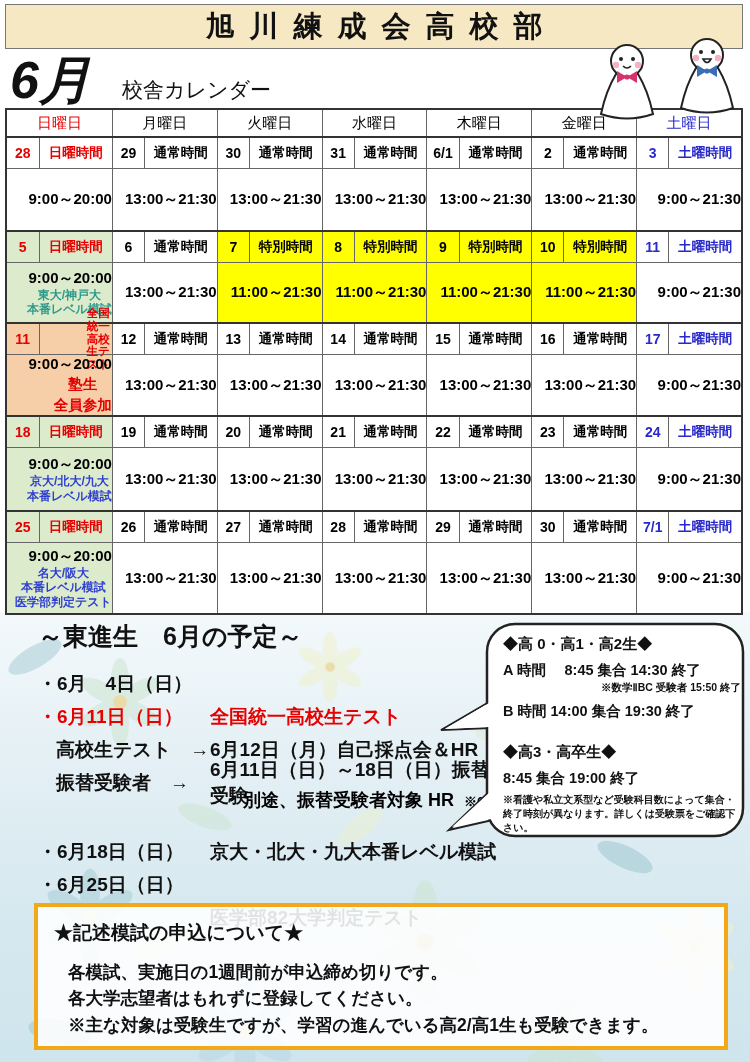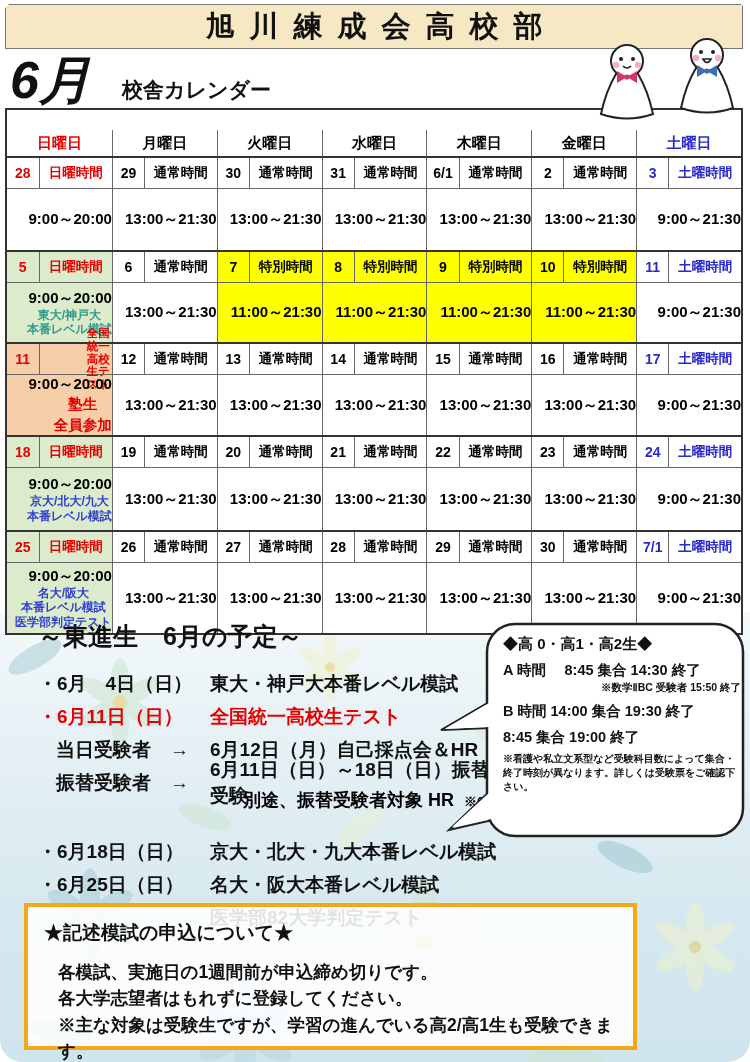--- a/index.html
+++ b/index.html
@@ -1,36 +1,36 @@
 <!DOCTYPE html>
 <html><head>
 <meta charset="utf-8">
 <style>
   * { box-sizing: border-box; margin: 0; padding: 0; }
   body { font-family: "Liberation Sans", sans-serif; background: #fff; }
-  .page { position: relative; width: 750px; height: 1062px; background: #fff; overflow: hidden; border-radius: 22px; }
+  .page { position: relative; width: 750px; height: 1062px; background: #fff; overflow: hidden; }
 
   
   .floral-wrap { position: absolute; left: 0; top: 612px; width: 750px; height: 450px;
     background: linear-gradient(180deg, #f3f9fb 0%, #e3eff4 35%, #d5e8ef 70%, #cfe5ed 100%); }
   .floral-wrap svg { position: absolute; left: 0; top: 0; }
 
   
   .band { position: absolute; left: 5px; top: 4px; width: 738px; height: 45px;
     background: #f7e8c4; border: 1px solid #777; display: flex; align-items: center; justify-content: center; }
   .band span { font-size: 29px; font-weight: bold; letter-spacing: 15px; margin-right: -15px; color: #111; }
   .month { position: absolute; left: 10px; top: 46px; font-size: 52px; font-weight: bold; color: #111; font-style: italic; }
-  .subtitle { position: absolute; left: 122px; top: 76px; font-size: 21px; font-weight: bold; color: #111; }
+  .subtitle { position: absolute; left: 122px; top: 76px; font-size: 21px; font-weight: normal; color: #111; }
   .dolls { position: absolute; left: 590px; top: 34px; z-index: 6; }
 
   
   .cal { position: absolute; left: 5px; top: 108px; width: 738px; border: 2px solid #333; background: #fff; z-index: 2; }
   .dhr { display: grid; grid-template-columns: repeat(7, 1fr); border-bottom: 2px solid #333; }
   .dh { height: 26px; display: flex; align-items: center; justify-content: center;
-    font-size: 15px; font-weight: 700; border-left: 1px solid #666; margin-top: 20px; }
+    font-size: 15px; font-weight: 400; border-left: 1px solid #666; }
   .dh:first-child { border-left: none; }
   .week { display: grid; grid-template-columns: repeat(7, 1fr); border-bottom: 2px solid #333; }
   .week:last-child { border-bottom: none; }
   .d { border-left: 1px solid #666; display: flex; flex-direction: column; background: #fff; }
   .d:first-child { border-left: none; }
   .w1 .d { height: 92px; } .w2 .d { height: 90px; } .w3 .d { height: 91px; }
   .w4 .d { height: 93px; } .w5 .d { height: 101px; }
   .dr { display: flex; border-bottom: 1px solid #666; height: 31px; flex: none; }
   .dn { width: 31%; border-right: 1px solid #666; display: flex; align-items: center; justify-content: center;
     font-size: 14px; font-weight: 600; }
@@ -59,21 +59,21 @@
   .bubble { position: absolute; left: 437px; top: 596px; width: 310px; height: 218px; z-index: 4; margin-top: 26px; }
   .bubble svg { position: absolute; left: 0; top: 0; }
   .bubble-content { position: absolute; left: 66px; top: 13px; width: 238px; font-weight: bold; color: #111; }
   .bt { font-size: 15px; }
   .bl { font-size: 14.5px; margin-top: 7px; }
   .bn { font-size: 10.5px; text-align: right; margin-top: 1px; }
   .g2 { margin-top: 22px; }
   .bn2 { font-size: 10px; margin-top: 5px; line-height: 1.4; }
 
   
-  .notice { position: absolute; left: 24px; top: 903px; width: 613px; height: 147px; z-index: 3;
+  .notice { position: absolute; left: 34px; top: 903px; width: 694px; height: 147px; z-index: 3;
     border: 4px solid #f2a818; background: rgba(255,255,255,0.88); padding: 13px 16px; color: #111; }
   .ntitle { font-size: 19px; font-weight: bold; }
   .nbody { margin-top: 13px; padding-left: 14px; }
   .nline { font-size: 17.5px; font-weight: bold; line-height: 1.5; }
 </style>
 </head>
 <body>
 
 <div class="page">
 
@@ -546,42 +546,40 @@
             <span class="tm">9:00～21:30</span>
           </div>
         </div>
     </div>
   </div>
 
   <div class="sched">
     <div class="stitle">～東進生　6月の予定～</div>
     <div class="srow">
         <span class="sl">・6月　4日（日）</span>
-        <span class="sr">東大・神戸大本番レベル模試</span>
       </div>
     <div class="srow t-red">
         <span class="sl">・6月11日（日）</span>
         <span class="sr">全国統一高校生テスト</span>
       </div>
     <div class="srow pad">
-        <span class="sl">当日受験者　→</span>
+        <span class="sl">高校生テスト　→</span>
         <span class="sr">6月12日（月）自己採点会＆HR</span>
       </div>
     <div class="srow pad">
         <span class="sl">振替受験者　→</span>
         <span class="sr">6月11日（日）～18日（日）振替受験</span>
       </div>
     <div style="height:36px"></div>
     <div class="srow">
         <span class="sl">・6月18日（日）</span>
         <span class="sr">京大・北大・九大本番レベル模試</span>
       </div>
     <div class="srow">
         <span class="sl">・6月25日（日）</span>
-        <span class="sr">名大・阪大本番レベル模試</span>
       </div>
     <div class="srow">
         <span class="sl"></span>
         <span class="sr">医学部82大学判定テスト</span>
       </div>
   </div>
   <div class="extra">
     <span>別途、振替受験者対象 HR</span>
     <span class="xnote">※6月12日（月）と同内容</span>
   </div>
@@ -592,20 +590,21 @@
       <polygon points="54,168 12,208 60,197" fill="#fff" stroke="#222" stroke-width="2"></polygon>
       <rect x="50" y="2" width="256" height="212" rx="28" fill="#fff" stroke="#222" stroke-width="2.5"></rect>
       <polygon points="52,81 8,107 52,105" fill="#fff"></polygon>
       <polygon points="54,169 15,205 59,196" fill="#fff"></polygon>
     </svg>
     <div class="bubble-content">
       <div class="bt">◆高 0・高1・高2生◆</div>
       <div class="bl">A 時間　 8:45 集合  14:30 終了</div>
       <div class="bn">※数学ⅡBC 受験者  15:50 終了</div>
       <div class="bl">B 時間  14:00 集合  19:30 終了</div>
+      <div class="bt g2">◆高3・高卒生◆</div>
       <div class="bl">8:45 集合  19:00 終了</div>
       <div class="bn2">※看護や私立文系型など受験科目数によって集合・終了時刻が異なります。詳しくは受験票をご確認下さい。</div>
     </div>
   </div>
 
   <div class="notice">
     <div class="ntitle">★記述模試の申込について★</div>
     <div class="nbody">
       <div class="nline">各模試、実施日の1週間前が申込締め切りです。</div>
       <div class="nline">各大学志望者はもれずに登録してください。</div>

